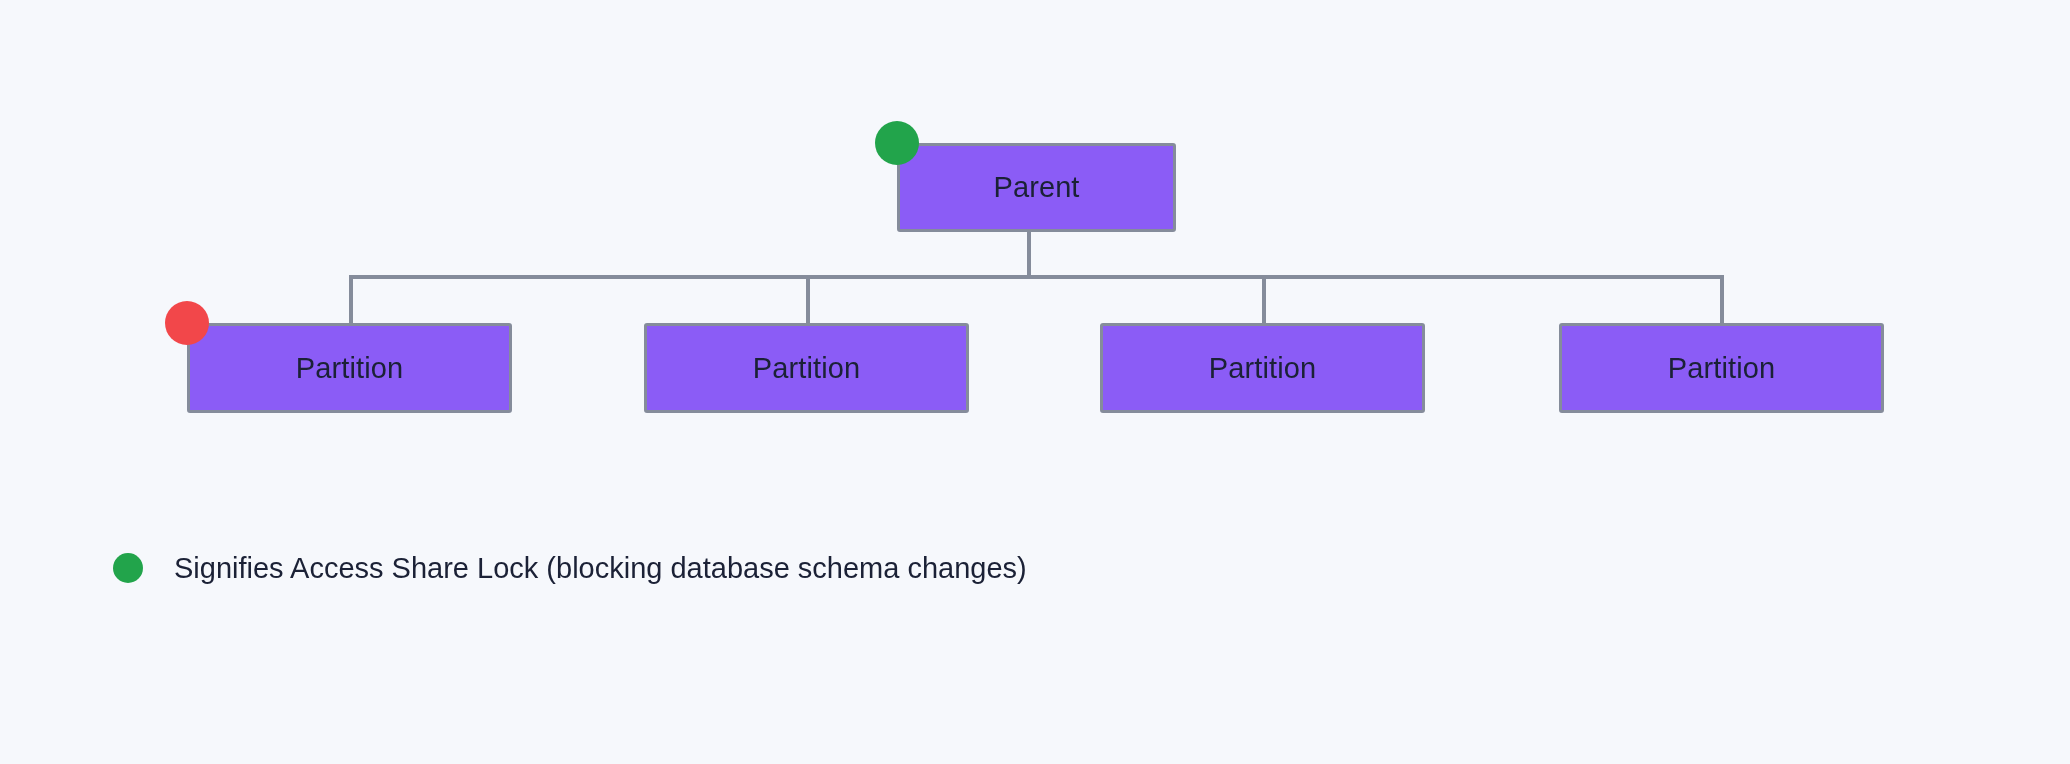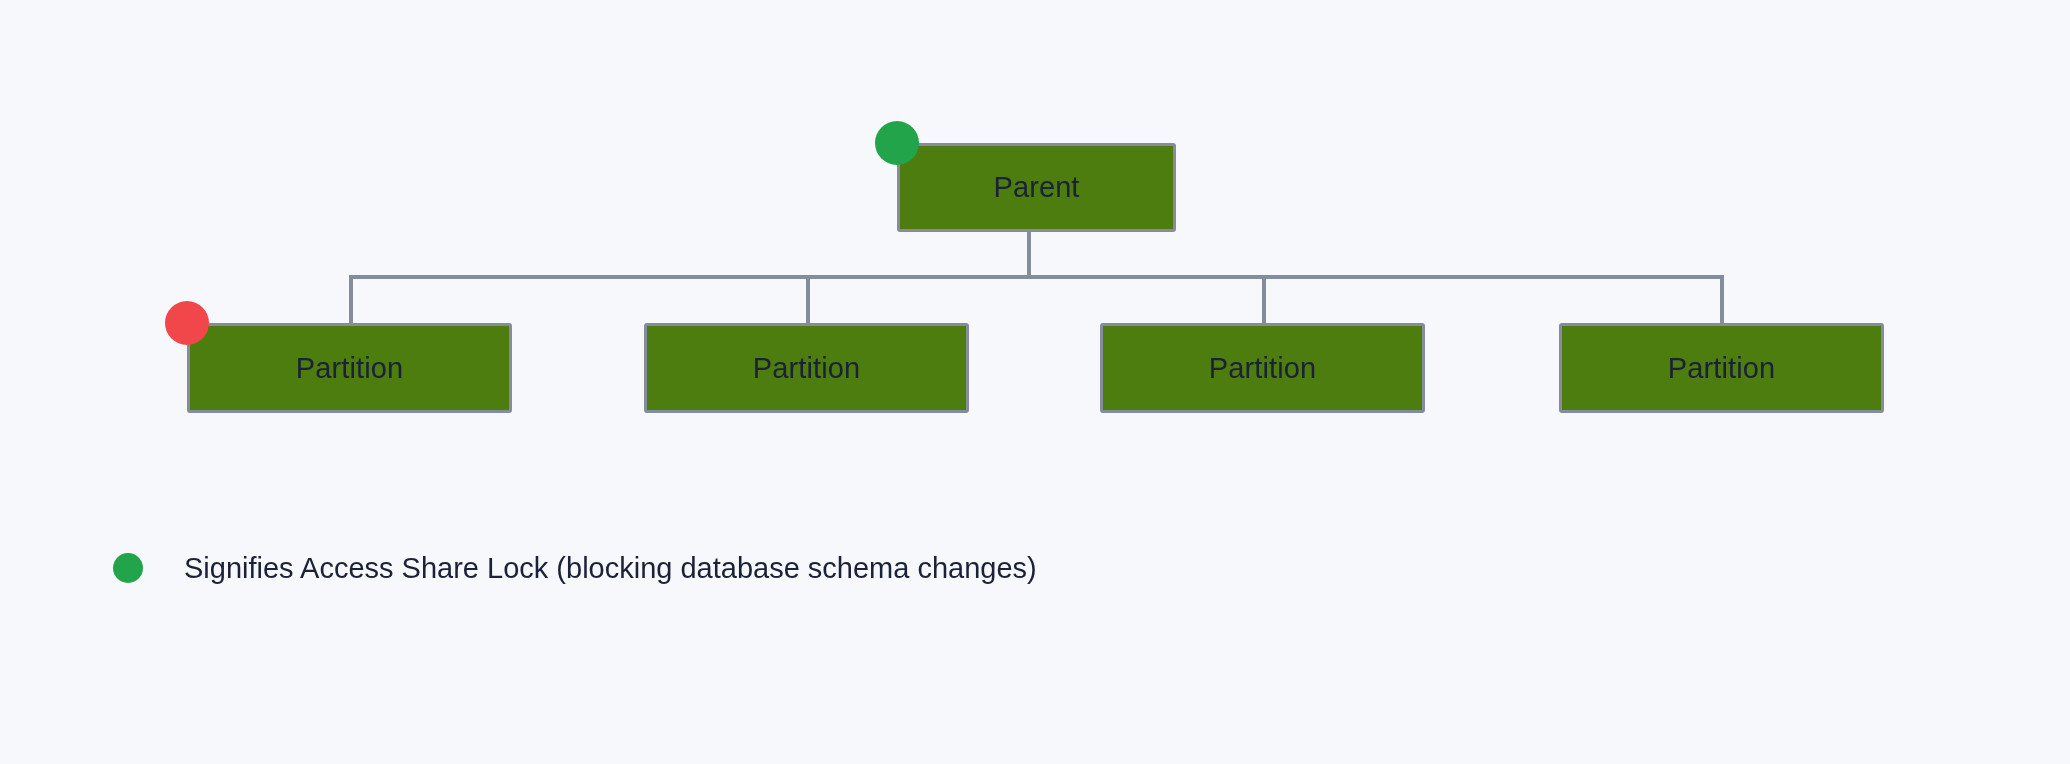--- a/index.html
+++ b/index.html
@@ -26,21 +26,21 @@
     position: absolute;
     background: #858c9b;
   }
   .line-h { height: 4px; }
   .line-v { width: 4px; }
 
   
   .node {
     position: absolute;
     box-sizing: border-box;
-    background: #4d7c0f;
+    background: #8b5cf6;
     border: 3px solid #858c9b;
     border-radius: 3px;
     display: flex;
     align-items: center;
     justify-content: center;
   }
   .node-label {
     font-size: 29px;
     color: #1b2136;
     line-height: 1;
@@ -72,21 +72,21 @@
   }
   .legend-dot {
     width: 30px;
     height: 30px;
     border-radius: 50%;
     flex: 0 0 auto;
   }
   .legend-dot.green { background: #22a44b; }
   .legend-dot.red   { background: #f2474a; }
   .legend-text {
-    margin-left: 41px;
+    margin-left: 31px;
     font-size: 29px;
     color: #1b2136;
     line-height: 1;
     white-space: nowrap;
   }
 </style>
 </head>
 <body>
 
 <div id="canvas">

